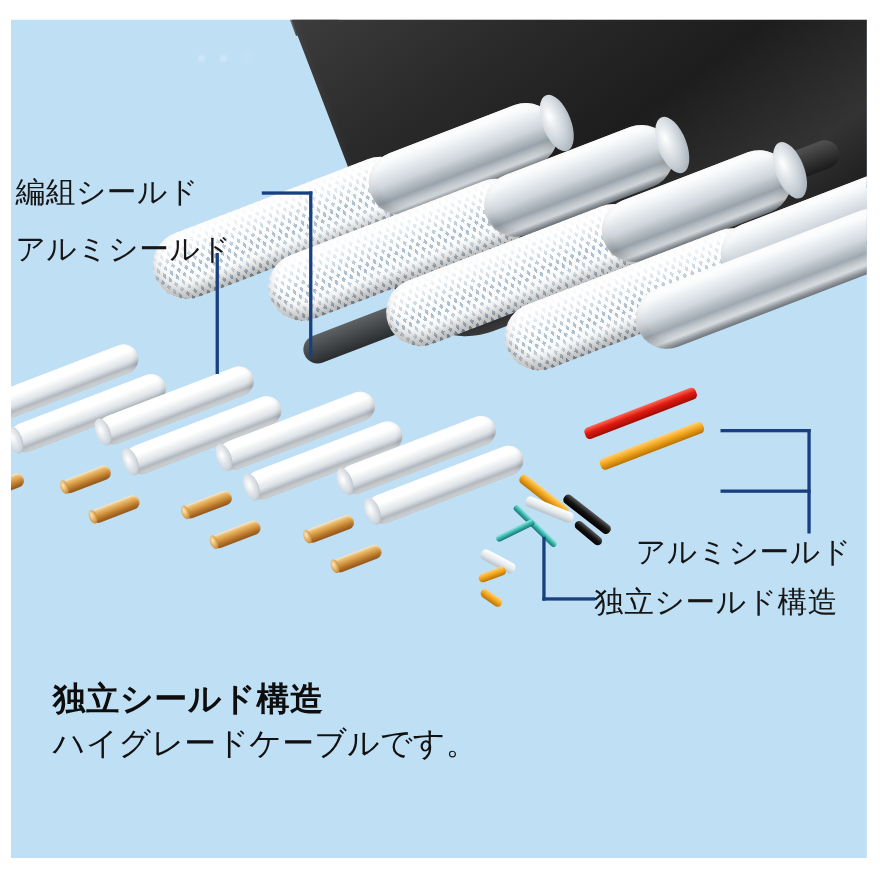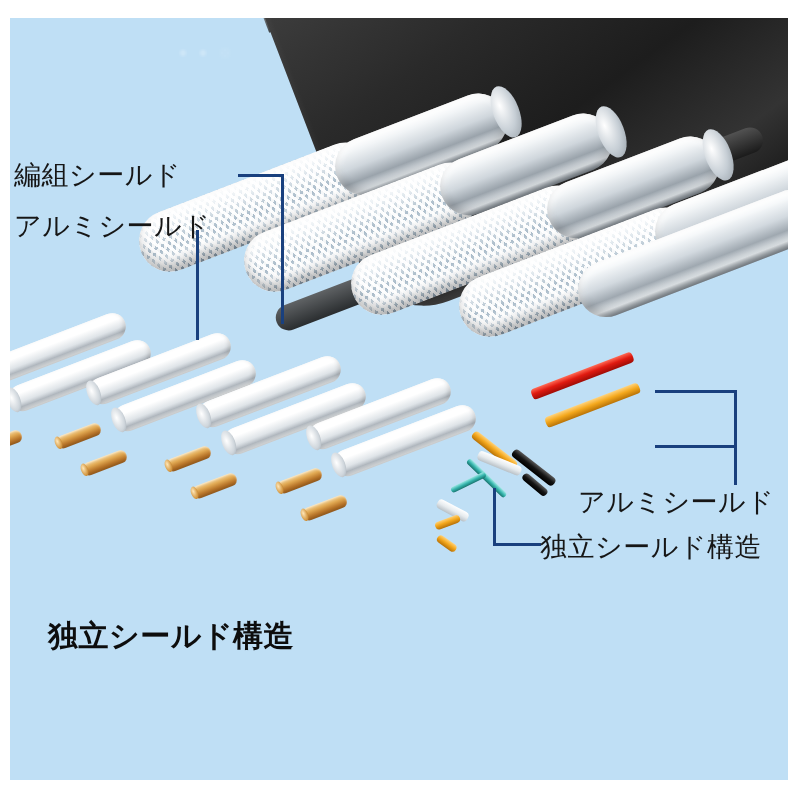--- a/index.html
+++ b/index.html
@@ -248,17 +248,18 @@
 
     <div class="lbl lbl-callout" style="left:4px;top:190px;">アルミシールド</div>
 
     <div class="lbl lbl-callout-r" style="left:568px;top:466px;">アルミシールド</div>
 
     <div class="lbl lbl-callout-r" style="left:530px;top:511px;">独立シールド構造</div>
 
     <div class="caption">
       <div class="cap-head">独立シールド構造</div>
       <div class="cap-body">
+        <div class="cap-line">ハイグレードケーブルです。</div>
       </div>
     </div>
 
   </div>
 </div>
 
 </body></html>

